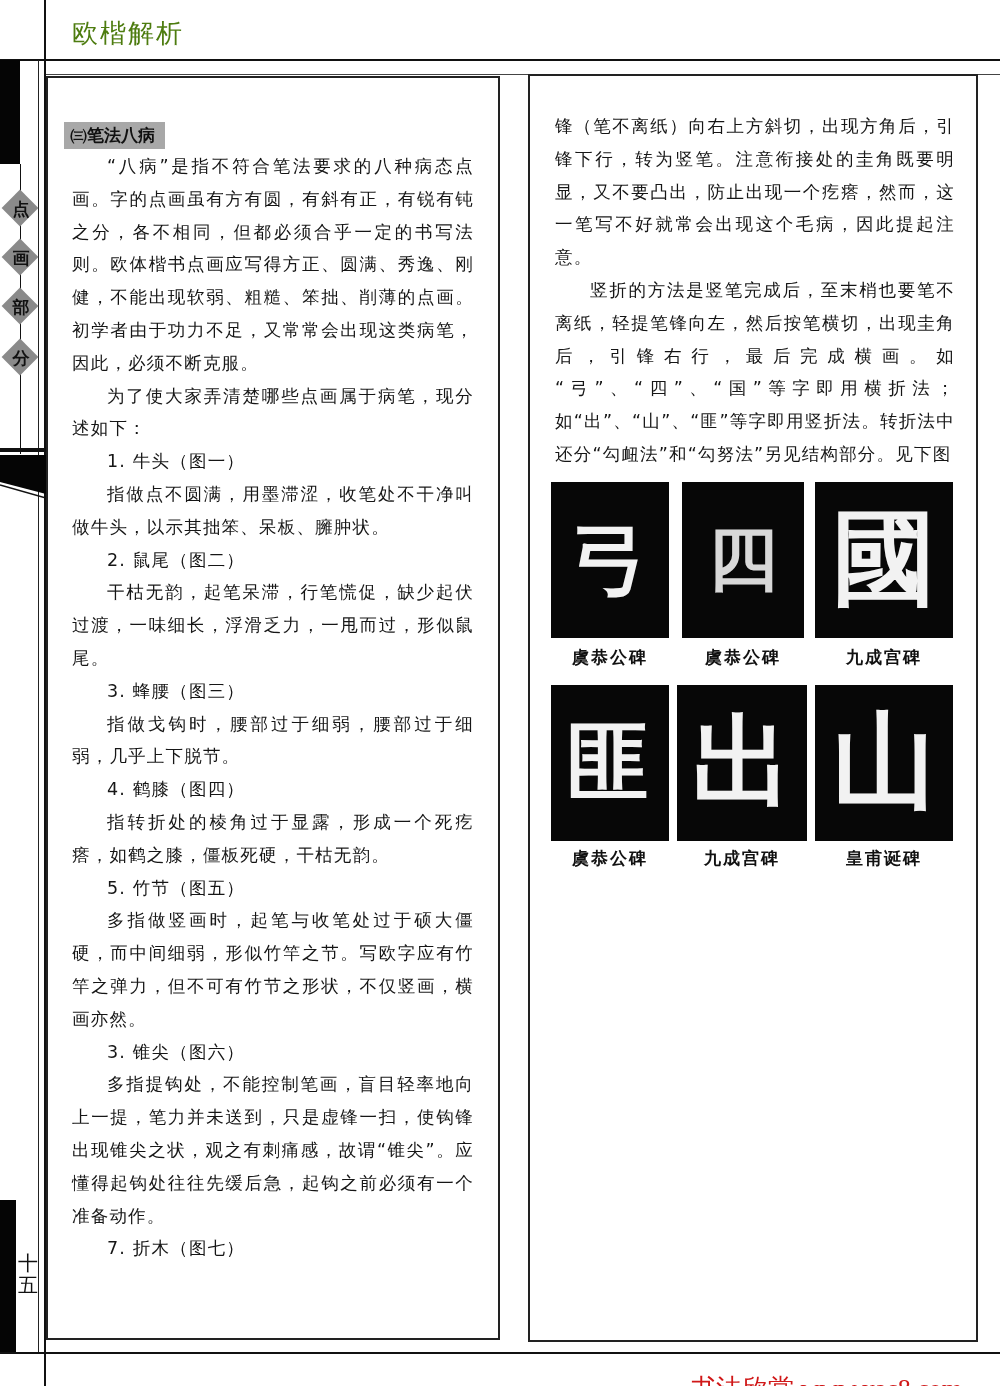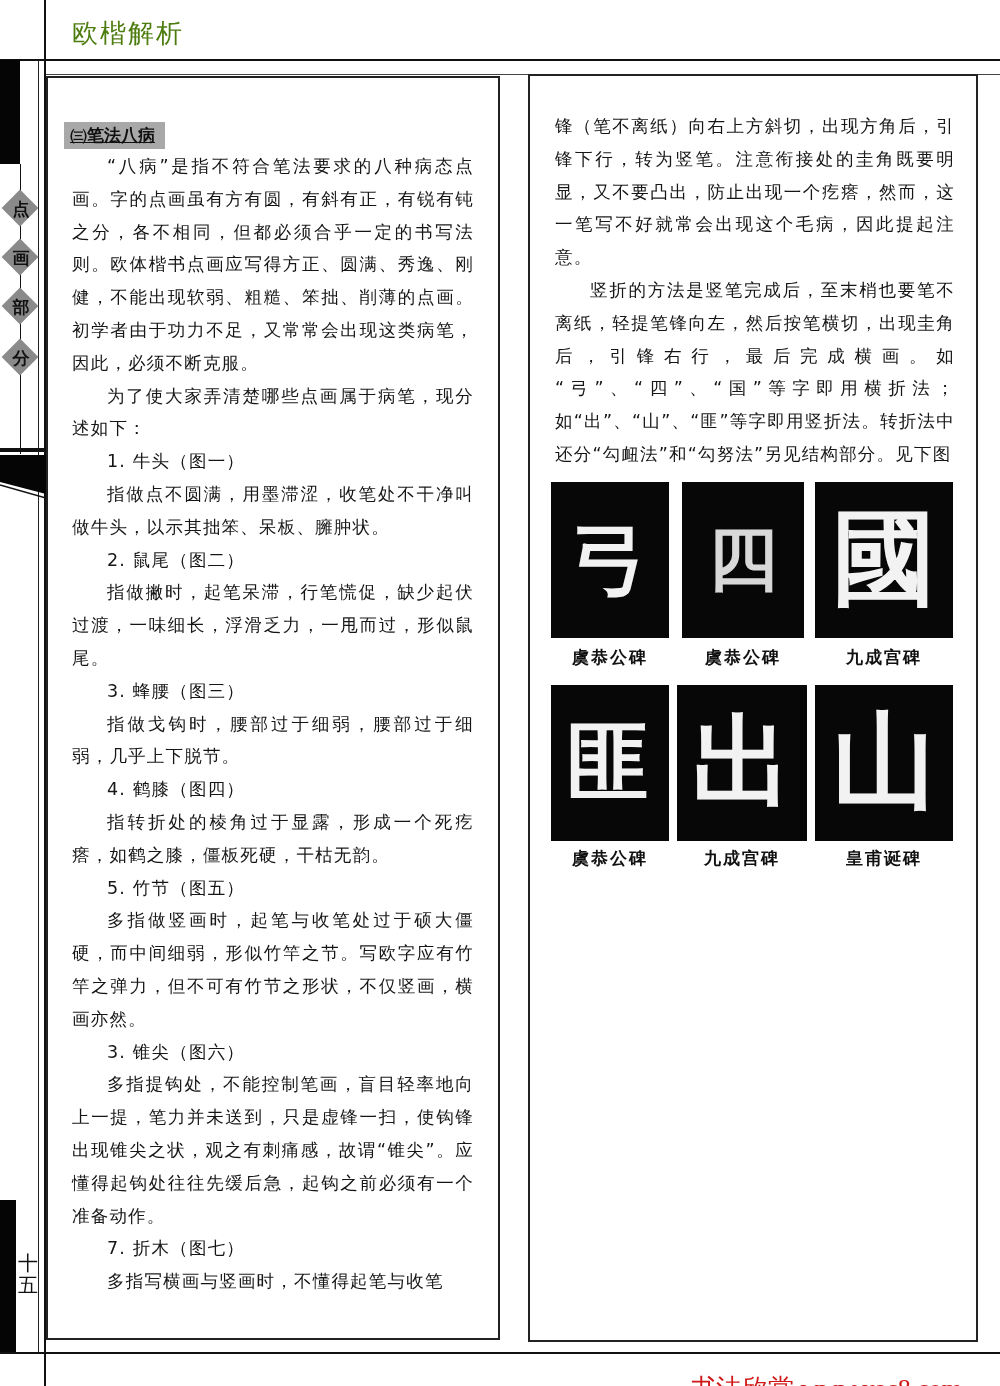--- a/index.html
+++ b/index.html
@@ -17,21 +17,21 @@
   .diamond { position: absolute; left: 3px; top: 3px; width: 26px; height: 26px; background: #8a8a8a;
              transform: rotate(45deg); }
   .diamond-char { position: absolute; left: 0; top: 0; width: 34px; height: 34px; line-height: 34px;
                   text-align: center; font-size: 17px; font-weight: 700; color: #111; }
   .spine { position: absolute; left: 20px; width: 1px; background: #111; }
   .page-num { position: absolute; left: 16px; top: 1252px; width: 24px; font-size: 20px;
               line-height: 22px; text-align: center; color: #111; }
   
   .box { position: absolute; border: 2px solid #222; background: #fff; box-sizing: border-box; }
   .section-heading { position: absolute; left: 64px; top: 122px; background: #a8a8a8;
-                     padding: 2px 10px 2px 6px; font-size: 17px; font-weight: 700; color: #111; text-decoration: underline; }
+                     padding: 2px 10px 2px 6px; font-size: 17px; font-weight: 700; color: #111; }
   .text-col p { margin: 0; font-size: 17.5px; line-height: 32.8px; letter-spacing: 1.2px;
                 text-align: justify; color: #161616; }
   .text-col p.indent { text-indent: 2em; }
   .text-col p.item { text-indent: 2em; }
   .left-col { position: absolute; left: 72px; top: 150px; width: 402px; }
   .right-col { position: absolute; left: 555px; top: 110px; width: 400px; }
   
   .cal-cell { position: absolute; }
   .cal-img { position: absolute; left: 0; top: 0; background: #070707; color: #f2f2f2;
              font-family: "DejaVu Serif", "Liberation Serif", serif; font-weight: 700;
@@ -88,31 +88,30 @@
 <div class="box" style="left:46px;top:76px;width:454px;height:1264px;"></div>
 
 <div class="section-heading">㈢笔法八病</div>
 
 <div class="left-col text-col">
   <p class="indent">“八病”是指不符合笔法要求的八种病态点画。字的点画虽有方有圆，有斜有正，有锐有钝之分，各不相同，但都必须合乎一定的书写法则。欧体楷书点画应写得方正、圆满、秀逸、刚健，不能出现软弱、粗糙、笨拙、削薄的点画。初学者由于功力不足，又常常会出现这类病笔，因此，必须不断克服。</p>
   <p class="indent">为了使大家弄清楚哪些点画属于病笔，现分述如下：</p>
   <p class="item">1. 牛头（图一）</p>
   <p class="indent">指做点不圆满，用墨滞涩，收笔处不干净叫做牛头，以示其拙笨、呆板、臃肿状。</p>
   <p class="item">2. 鼠尾（图二）</p>
-  <p class="indent">指做撇时，起笔呆滞，行笔慌促，缺少起伏过渡，一味细长，浮滑乏力，一甩而过，形似鼠尾。</p>
+  <p class="indent">干枯无韵，起笔呆滞，行笔慌促，缺少起伏过渡，一味细长，浮滑乏力，一甩而过，形似鼠尾。</p>
   <p class="item">3. 蜂腰（图三）</p>
   <p class="indent">指做戈钩时，腰部过于细弱，腰部过于细弱，几乎上下脱节。</p>
   <p class="item">4. 鹤膝（图四）</p>
   <p class="indent">指转折处的棱角过于显露，形成一个死疙瘩，如鹤之膝，僵板死硬，干枯无韵。</p>
   <p class="item">5. 竹节（图五）</p>
   <p class="indent">多指做竖画时，起笔与收笔处过于硕大僵硬，而中间细弱，形似竹竿之节。写欧字应有竹竿之弹力，但不可有竹节之形状，不仅竖画，横画亦然。</p>
   <p class="item">3. 锥尖（图六）</p>
   <p class="indent">多指提钩处，不能控制笔画，盲目轻率地向上一提，笔力并未送到，只是虚锋一扫，使钩锋出现锥尖之状，观之有刺痛感，故谓“锥尖”。应懂得起钩处往往先缓后急，起钩之前必须有一个准备动作。</p>
   <p class="item">7. 折木（图七）</p>
-  <p class="indent">多指写横画与竖画时，不懂得起笔与收笔</p>
 </div>
 
 <div class="box" style="left:528px;top:74px;width:450px;height:1268px;"></div>
 
 <div class="right-col text-col">
   <p>锋（笔不离纸）向右上方斜切，出现方角后，引锋下行，转为竖笔。注意衔接处的圭角既要明显，又不要凸出，防止出现一个疙瘩，然而，这一笔写不好就常会出现这个毛病，因此提起注意。</p>
   <p class="indent">竖折的方法是竖笔完成后，至末梢也要笔不离纸，轻提笔锋向左，然后按笔横切，出现圭角后，引锋右行，最后完成横画。如 “弓”、“四”、“国”等字即用横折法；如“出”、“山”、“匪”等字即用竖折法。转折法中还分“勾衄法”和“勾努法”另见结构部分。见下图</p>
 </div>
 
 <div class="cal-cell" style="left:551px;top:482px;width:118px;height:160px;">

